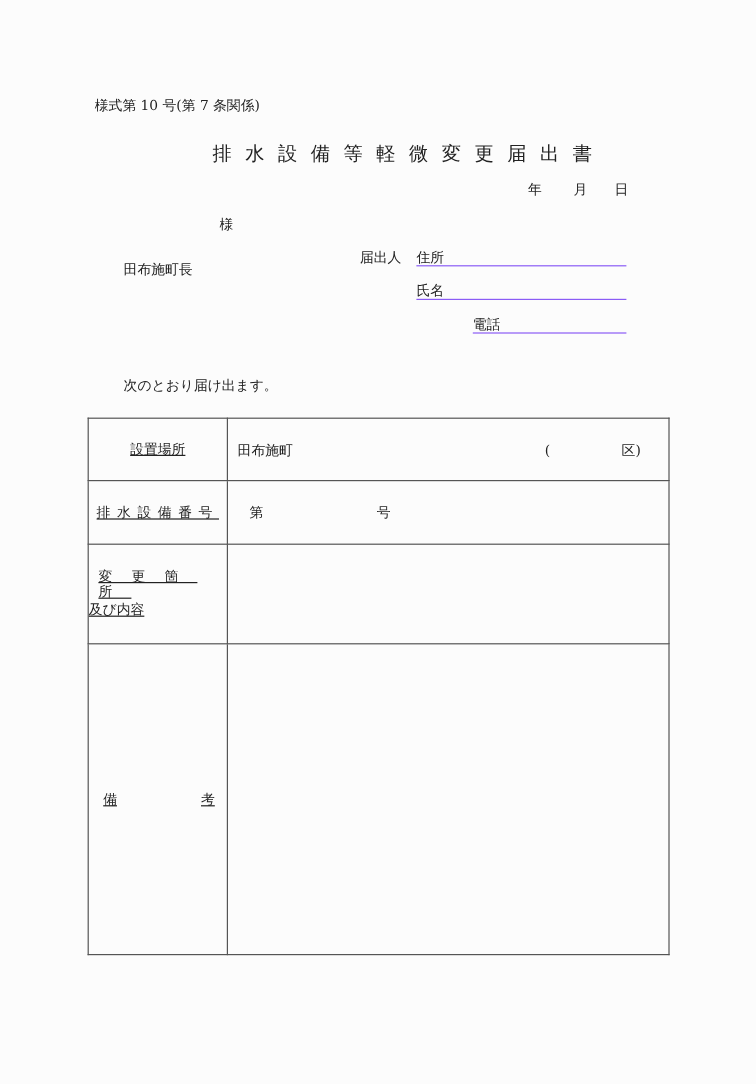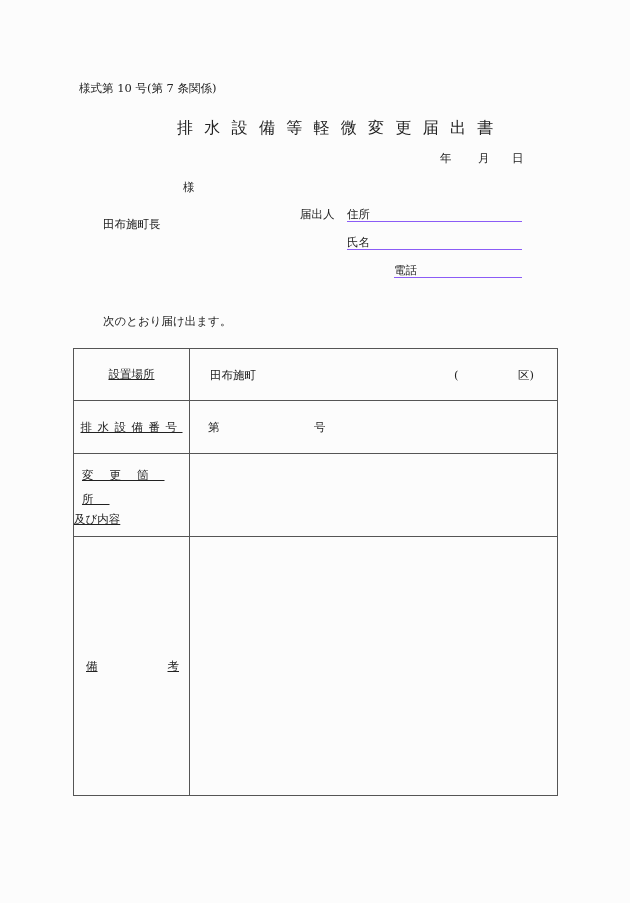--- a/index.html
+++ b/index.html
@@ -48,40 +48,40 @@
 <div class="abs t12" style="left:103px;top:314px;">次のとおり届け出ます。</div>
 
 <table class="form">
   <tbody>
       <tr style="height:51px;">
     <td class="lbl" style="text-align:center;">
       <span>設置場所</span>
     </td>
     <td>
       <div class="cellwrap" style="height:51px;">
-        <span class="abs" style="left:20px;top:19px;">田布施町</span>
+        <span class="abs" style="left:8px;top:19px;">田布施町</span>
         <span class="abs" style="left:264px;top:19px;">(</span>
         <span class="abs" style="left:328px;top:19px;">区)</span>
       </div>
     </td>
   </tr>
   <tr style="height:52px;">
     <td class="lbl" style="text-align:center;">
       <span style="letter-spacing:5.5px;">排水設備番号</span>
     </td>
     <td>
       <div class="cellwrap" style="height:52px;">
         <span class="abs" style="left:18px;top:19px;">第</span>
         <span class="abs" style="left:124px;top:19px;">号</span>
       </div>
     </td>
   </tr>
   <tr style="height:83px;">
     <td class="lbl">
-      <div style="text-align:left;padding-left:8px;letter-spacing:16px;line-height:24px;">変更箇所</div>
+      <div style="text-align:left;padding-left:8px;letter-spacing:16px;line-height:13px;">変更箇所</div>
       <div style="text-align:left;line-height:16px;padding-right:4px;">及び内容</div>
     </td>
     <td></td>
   </tr>
   <tr>
     <td class="lbl">
       <div style="display:flex;justify-content:space-between;padding:0 10px 0 12px;">
         <span>備</span>
         <span>考</span>
       </div>

